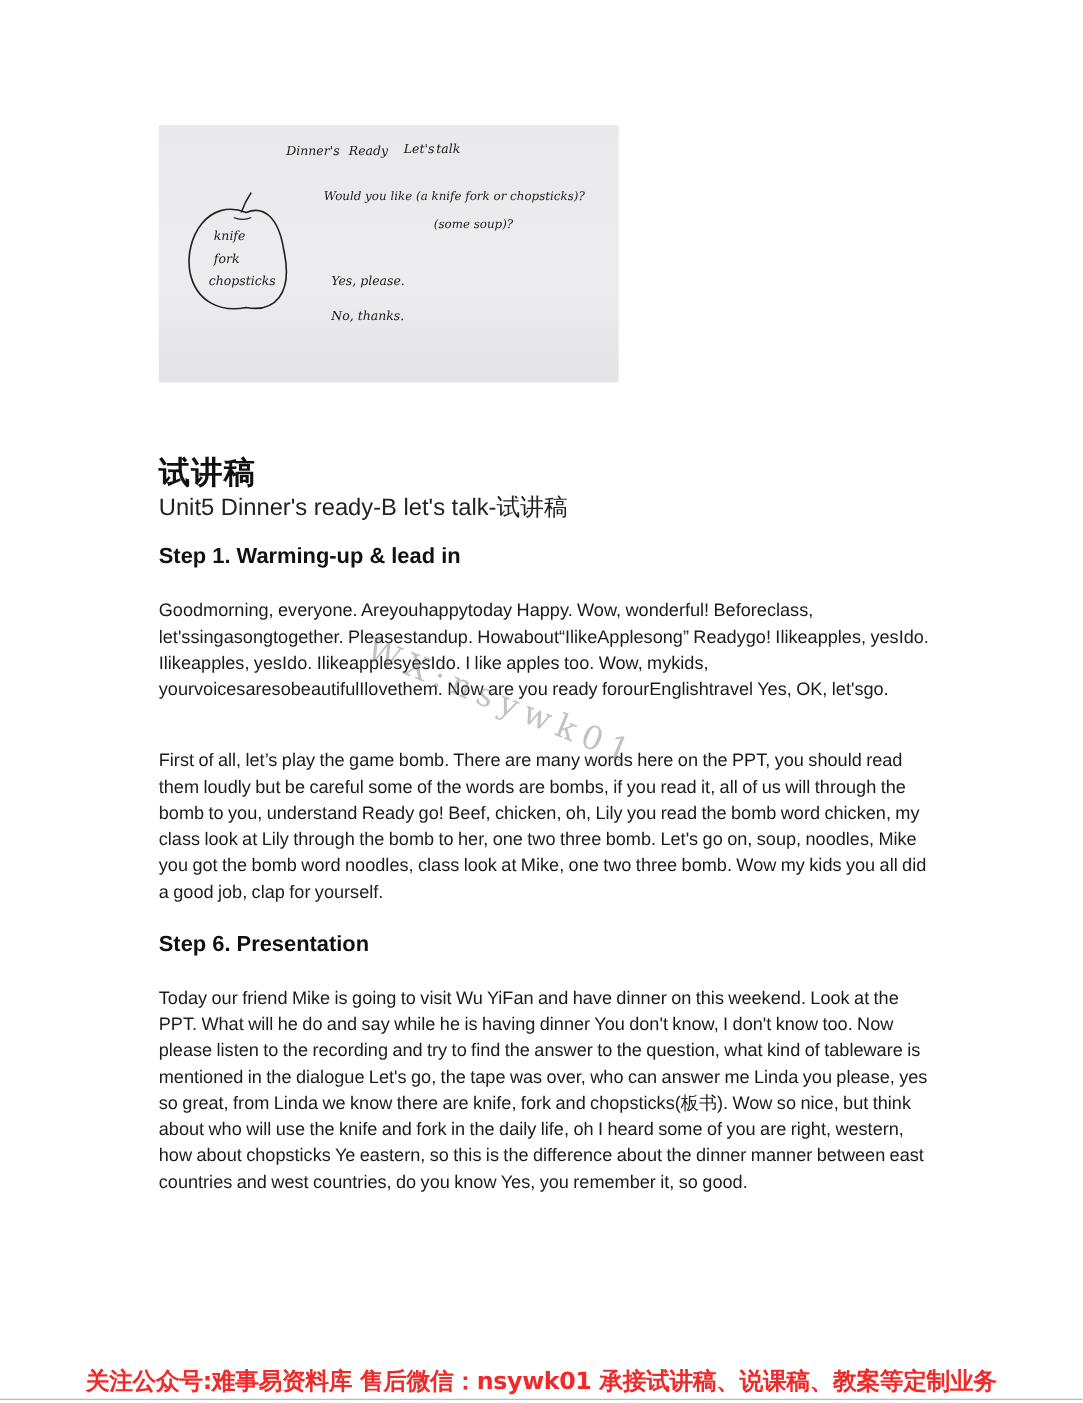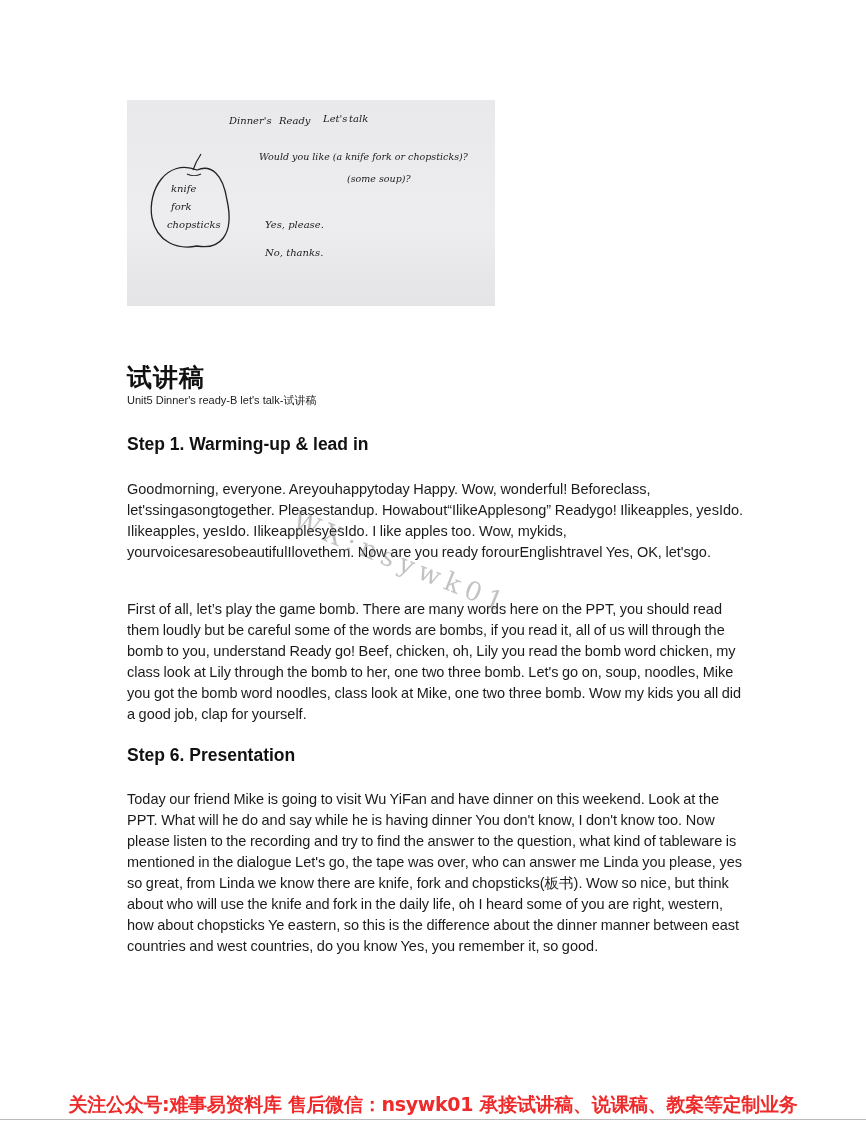--- a/index.html
+++ b/index.html
@@ -15,21 +15,21 @@
   }
   .photo svg { position: absolute; left: 0; top: 0; }
   .hw { font-family: "DejaVu Serif", serif; font-style: italic; fill: #1a1a1a; }
   .title {
     position: absolute; left: 127px; top: 333px;
     font-size: 25px; font-weight: bold; color: #111; letter-spacing: 1px;
     font-family: "DejaVu Sans", sans-serif;
     margin-top: 28px;
   }
   .subtitle {
-    position: absolute; left: 127px; top: 393px; font-size: 11px; color: #222;
+    position: absolute; left: 127px; top: 393px; font-size: 19px; color: #222;
   }
   .h2 {
     position: absolute; left: 127px; font-size: 17.5px; font-weight: bold; color: #111; text-align: right;
   }
   .para {
     position: absolute; left: 127px; width: 618px; font-size: 14.5px; line-height: 21px; color: #1b1b1b;
     word-spacing: -0.5px;
   }
   .watermark {
     position: absolute; left: 300px; top: 505px; transform: rotate(22deg);

